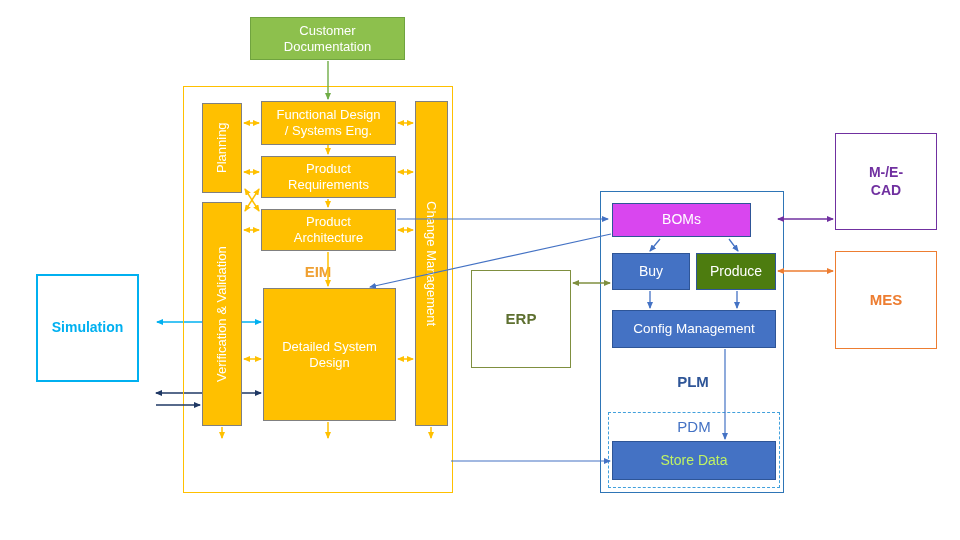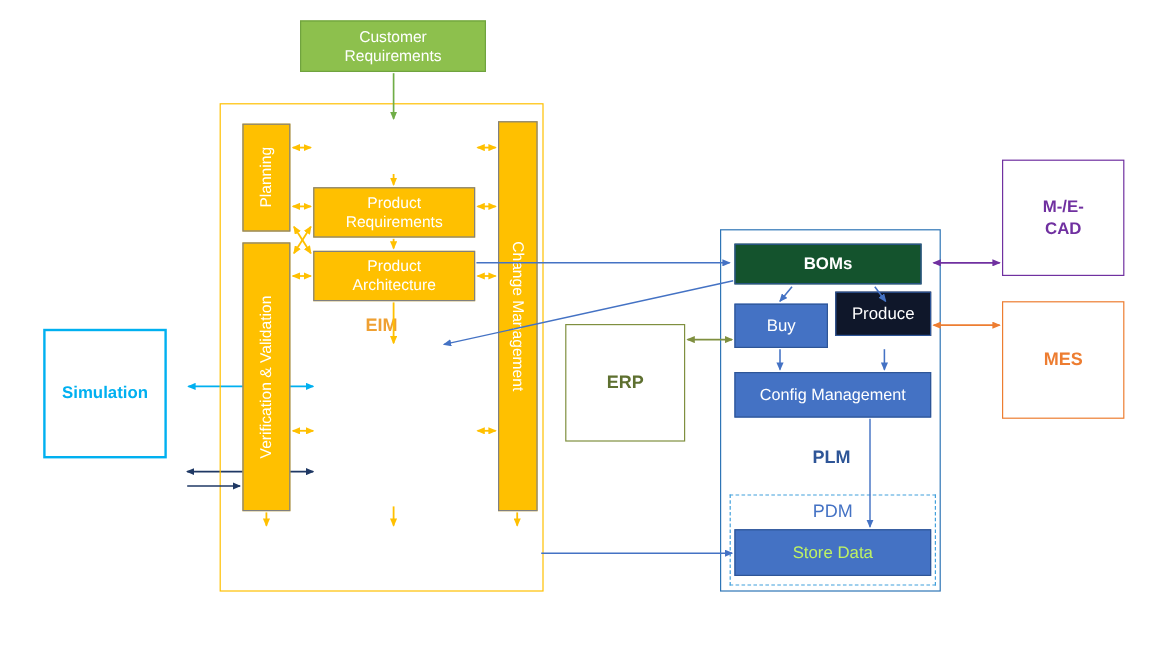--- a/index.html
+++ b/index.html
@@ -78,36 +78,40 @@
       <line x1="729" y1="239" x2="738" y2="251" stroke="#4472C4" stroke-width="1.3" marker-end="url(#arw4472C4)"></line>
       <line x1="650" y1="291" x2="650" y2="308" stroke="#4472C4" stroke-width="1.3" marker-end="url(#arw4472C4)"></line>
       <line x1="737" y1="291" x2="737" y2="308" stroke="#4472C4" stroke-width="1.3" marker-end="url(#arw4472C4)"></line>
       <line x1="725" y1="349" x2="725" y2="439" stroke="#4472C4" stroke-width="1.2" marker-end="url(#arw4472C4)"></line>
       <line x1="451" y1="461" x2="610" y2="461" stroke="#4472C4" stroke-width="1.2" marker-end="url(#arw4472C4)"></line>
       <line x1="573" y1="283" x2="610" y2="283" stroke="#7F8F3F" stroke-width="1.4" marker-end="url(#arw7F8F3F)" marker-start="url(#arw7F8F3F)"></line>
       <line x1="778" y1="219" x2="833" y2="219" stroke="#7030A0" stroke-width="1.4" marker-end="url(#arw7030A0)" marker-start="url(#arw7030A0)"></line>
       <line x1="778" y1="271" x2="833" y2="271" stroke="#ED7D31" stroke-width="1.4" marker-end="url(#arwED7D31)" marker-start="url(#arwED7D31)"></line>
     </svg>
 <div class="node" style="left: 250px; top: 17px; width: 155px; height: 43px; color: rgb(255, 255, 255); font-size: 13px; font-weight: normal; background: rgb(141, 192, 77); border: 1.5px solid rgb(112, 163, 63);">Customer
-Requirements</div>
+Documentation</div>
     <div class="node" style="left: 183px; top: 86px; width: 270px; height: 407px; color: rgb(255, 255, 255); font-size: 13px; font-weight: normal; border: 1.5px solid rgb(255, 192, 0);"></div>
     <div class="node v-up" style="left: 202px; top: 103px; width: 40px; height: 90px; color: rgb(255, 255, 255); font-size: 13px; font-weight: normal; background: rgb(255, 192, 0); border: 1.5px solid rgb(128, 128, 128);">Planning</div>
     <div class="node v-up" style="left: 202px; top: 202px; width: 40px; height: 224px; color: rgb(255, 255, 255); font-size: 13px; font-weight: normal; background: rgb(255, 192, 0); border: 1.5px solid rgb(128, 128, 128);">Verification &amp; Validation</div>
+    <div class="node" style="left: 261px; top: 101px; width: 135px; height: 44px; color: rgb(255, 255, 255); font-size: 13px; font-weight: normal; background: rgb(255, 192, 0); border: 1.5px solid rgb(128, 128, 128);">Functional Design
+/ Systems Eng.</div>
     <div class="node" style="left: 261px; top: 156px; width: 135px; height: 42px; color: rgb(255, 255, 255); font-size: 13px; font-weight: normal; background: rgb(255, 192, 0); border: 1.5px solid rgb(128, 128, 128);">Product
 Requirements</div>
     <div class="node" style="left: 261px; top: 209px; width: 135px; height: 42px; color: rgb(255, 255, 255); font-size: 13px; font-weight: normal; background: rgb(255, 192, 0); border: 1.5px solid rgb(128, 128, 128);">Product
 Architecture</div>
     <div class="node" style="left: 293px; top: 262px; width: 50px; height: 20px; color: rgb(239, 160, 50); font-size: 15px; font-weight: bold;">EIM</div>
+    <div class="node" style="left: 263px; top: 288px; width: 133px; height: 133px; color: rgb(255, 255, 255); font-size: 13px; font-weight: normal; background: rgb(255, 192, 0); border: 1.5px solid rgb(128, 128, 128);">Detailed System
+Design</div>
     <div class="node v-down" style="left: 415px; top: 101px; width: 33px; height: 325px; color: rgb(255, 255, 255); font-size: 13px; font-weight: normal; background: rgb(255, 192, 0); border: 1.5px solid rgb(128, 128, 128);">Change Management</div>
     <div class="node" style="left: 36px; top: 274px; width: 103px; height: 108px; color: rgb(0, 176, 240); font-size: 14px; font-weight: bold; border: 2px solid rgb(0, 176, 240);">Simulation</div>
     <div class="node" style="left: 471px; top: 270px; width: 100px; height: 98px; color: rgb(94, 112, 48); font-size: 15px; font-weight: bold; border: 1.5px solid rgb(127, 143, 63);">ERP</div>
     <div class="node" style="left: 600px; top: 191px; width: 184px; height: 302px; color: rgb(255, 255, 255); font-size: 13px; font-weight: normal; border: 1.5px solid rgb(46, 117, 182);"></div>
-    <div class="node" style="left: 612px; top: 203px; width: 156px; height: 34px; color: rgb(255, 255, 255); font-size: 14px; font-weight: bold; background: #14532d; border: 1px solid rgb(46, 85, 151);">BOMs</div>
+    <div class="node" style="left: 612px; top: 203px; width: 139px; height: 34px; color: rgb(255, 255, 255); font-size: 14px; font-weight: normal; background: #d946ef; border: 1px solid rgb(46, 85, 151);">BOMs</div>
     <div class="node" style="left: 612px; top: 253px; width: 78px; height: 37px; color: rgb(255, 255, 255); font-size: 14px; font-weight: normal; background: rgb(68, 114, 196); border: 1px solid rgb(46, 85, 151);">Buy</div>
-    <div class="node" style="left: 696px; top: 243px; width: 80px; height: 37px; color: rgb(255, 255, 255); font-size: 14px; font-weight: normal; background: #0f172a; border: 1px solid rgb(46, 85, 151);">Produce</div>
+    <div class="node" style="left: 696px; top: 253px; width: 80px; height: 37px; color: rgb(255, 255, 255); font-size: 14px; font-weight: normal; background: #4d7c0f; border: 1px solid rgb(46, 85, 151);">Produce</div>
     <div class="node" style="left: 612px; top: 310px; width: 164px; height: 38px; color: rgb(255, 255, 255); font-size: 13.5px; font-weight: normal; background: rgb(68, 114, 196); border: 1px solid rgb(46, 85, 151);">Config Management</div>
     <div class="node" style="left: 660px; top: 371px; width: 66px; height: 22px; color: rgb(46, 85, 151); font-size: 15px; font-weight: bold;">PLM</div>
     <div class="node" style="left: 608px; top: 412px; width: 172px; height: 76px; color: rgb(255, 255, 255); font-size: 13px; font-weight: normal; border: 1.5px dashed rgb(65, 160, 220);"></div>
     <div class="node" style="left: 668px; top: 416px; width: 52px; height: 22px; color: rgb(68, 114, 196); font-size: 15px; font-weight: normal;">PDM</div>
     <div class="node" style="left: 612px; top: 441px; width: 164px; height: 39px; color: #bef264; font-size: 14px; font-weight: normal; background: rgb(68, 114, 196); border: 1px solid rgb(46, 85, 151);">Store Data</div>
     <div class="node" style="left: 835px; top: 133px; width: 102px; height: 97px; color: rgb(112, 48, 160); font-size: 14px; font-weight: bold; border: 1.5px solid rgb(112, 48, 160);">M-/E-
 CAD</div>
     <div class="node" style="left: 835px; top: 251px; width: 102px; height: 98px; color: rgb(237, 125, 49); font-size: 15px; font-weight: bold; border: 1.5px solid rgb(237, 125, 49);">MES</div>
   </div>
 

